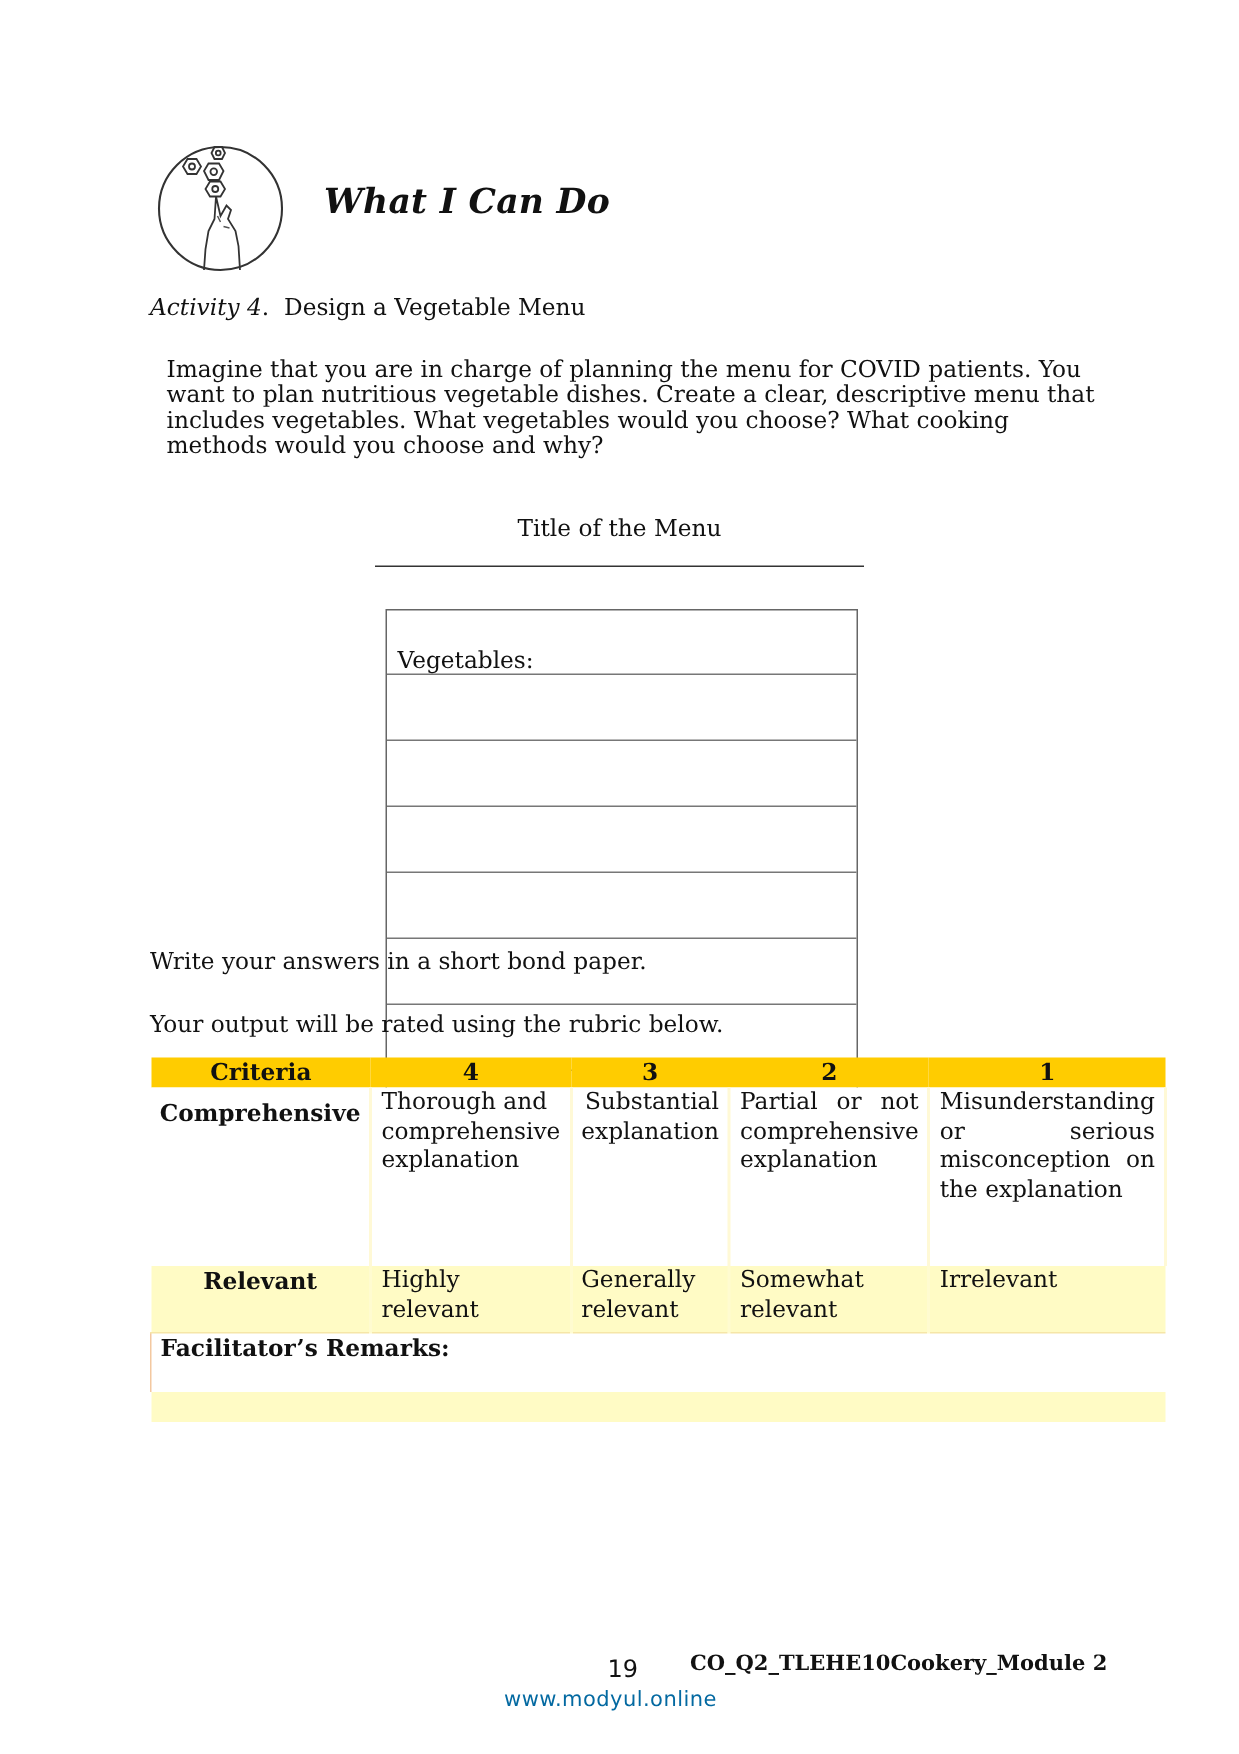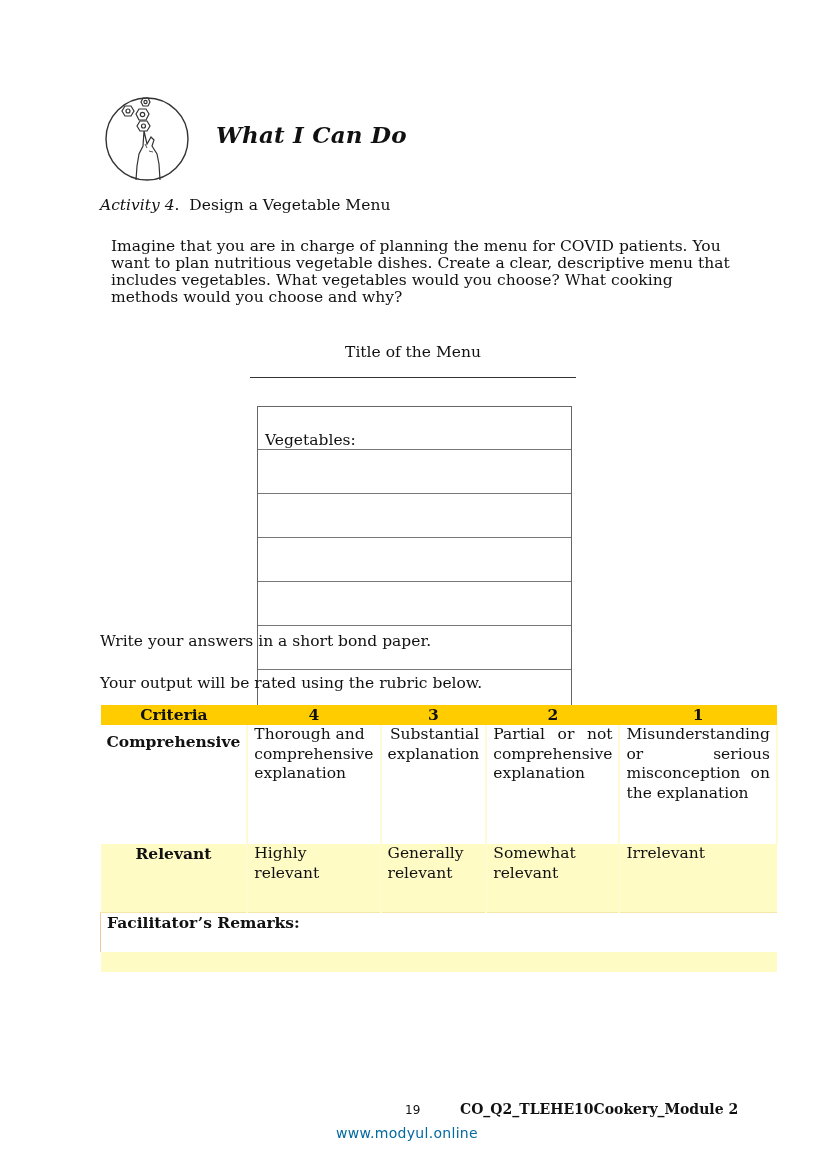--- a/index.html
+++ b/index.html
@@ -63,21 +63,21 @@
     .rubric td:last-child { border-right: none; }
     .rubric .row-white td { border-right: 2px solid #fff9d6; }
     .rubric .remarks td { background: #fff; font-weight: bold; text-align: left; height: 39px; border-top: 1px solid #f6e6a8; border-left: 1px solid #f3c8a0; }
     .rubric .remarks-blank td { background: #fffbc5; height: 20px; }
     .col0 { width: 145px; }
     .col1 { width: 107px; }
     .col2 { width: 113px; }
     .col3 { width: 107px; }
     .col4 { width: 100px; }
 
-    .footer-page { left: 405px; top: 1103px; font-family: "DejaVu Sans", sans-serif; font-size: 12px; }
+    .footer-page { left: 405px; top: 1103px; font-family: "DejaVu Sans", sans-serif; font-size: 16px; }
     .footer-code { left: 460px; top: 1101px; font-size: 14px; font-weight: bold; }
     .watermark {
       left: 336px; top: 1125px; font-family: "DejaVu Sans", sans-serif; font-size: 14px; color: #0369a1;
       letter-spacing: 0.3px;
     }
   </style>
 </head>
 <body>
 
 <div class="abs logo">
@@ -136,21 +136,21 @@
     <th class="col3">2</th>
     <th class="col4">1</th>
   </tr>
   <tr class="row-white" style="height:119px;">
     <td class="crit" style="padding-top:7px;">Comprehensive</td>
     <td style="text-align:left;margin-left:44px;">Thorough and comprehensive explanation</td>
     <td style="text-align:right;">Substantial explanation</td>
     <td>Partial or not comprehensive explanation</td>
     <td>Misunderstanding or serious misconception on the explanation</td>
   </tr>
-  <tr class="row-yellow" style="height:68px;">
+  <tr class="row-yellow" style="height:44px;">
     <td class="crit">Relevant</td>
     <td style="text-align:left;">Highly relevant</td>
     <td style="text-align:left;">Generally relevant</td>
     <td style="text-align:left;">Somewhat relevant</td>
     <td style="text-align:left;">Irrelevant</td>
   </tr>
   <tr class="remarks">
     <td colspan="5">Facilitator’s Remarks:</td>
   </tr>
   <tr class="remarks-blank">

